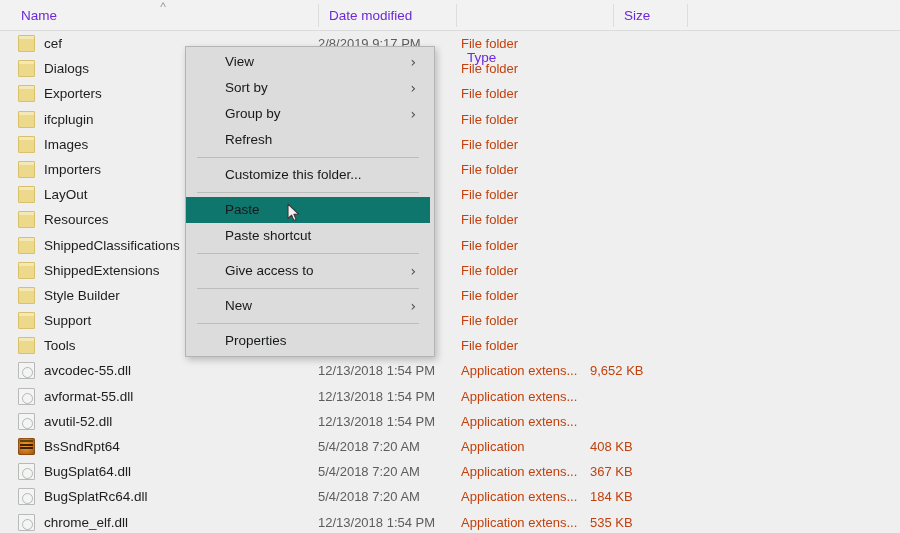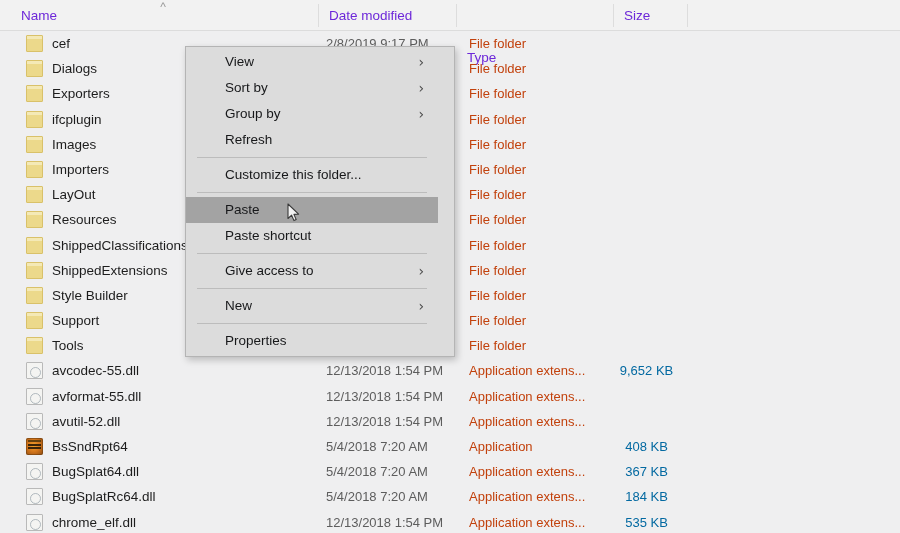--- a/index.html
+++ b/index.html
@@ -47,21 +47,21 @@
     width: 14px; height: 10px;
     color: #9a9a9a;
     font-size: 12px;
     line-height: 10px;
     text-align: center;
   }
 
   
   .file-list {
     position: absolute;
-    top: 31px; left: 8px;
+    top: 31px; left: 0;
     width: 824px;
     height: 502px;
   }
   .row {
     position: relative;
     height: 25.2px;
     width: 900px;
   }
   .row .icon {
     position: absolute;
@@ -131,49 +131,49 @@
     height: 25.2px;
     line-height: 25.2px;
     font-size: 13px;
     color: #c2410c;
     white-space: nowrap;
   }
   .row .size {
     position: absolute;
     left: 590px; top: 0;
     width: 97px;
-    text-align: center;
+    text-align: left;
     height: 25.2px;
     line-height: 25.2px;
     font-size: 13px;
-    color: #0369a1;
+    color: #c2410c;
     white-space: nowrap;
   }
 
   
   .context-menu {
     position: absolute;
     left: 185px; top: 46px;
-    width: 270px;
+    width: 250px;
     background: #dcdcdc;
     border: 1px solid #b4b4b4;
     box-shadow: 2px 3px 7px rgba(0,0,0,.22);
-    padding: 2px 16px 2px 0;
+    padding: 2px 4px 2px 0;
     z-index: 50;
   }
   .menu-item {
     position: relative;
     height: 26px;
     line-height: 26px;
     padding-left: 39px;
     font-size: 13.5px;
     color: #17181a;
     white-space: nowrap;
   }
-  .menu-item.selected { background: #a3a3a3; }
+  .menu-item.selected { background: #0f766e; }
   .menu-item .submenu-arrow {
     position: absolute;
     right: 14px; top: 0;
     height: 26px; line-height: 26px;
     font-size: 14px;
     color: #4d4d4d;
     font-family: "DejaVu Sans", sans-serif;
   }
   .menu-sep {
     height: 1px;

